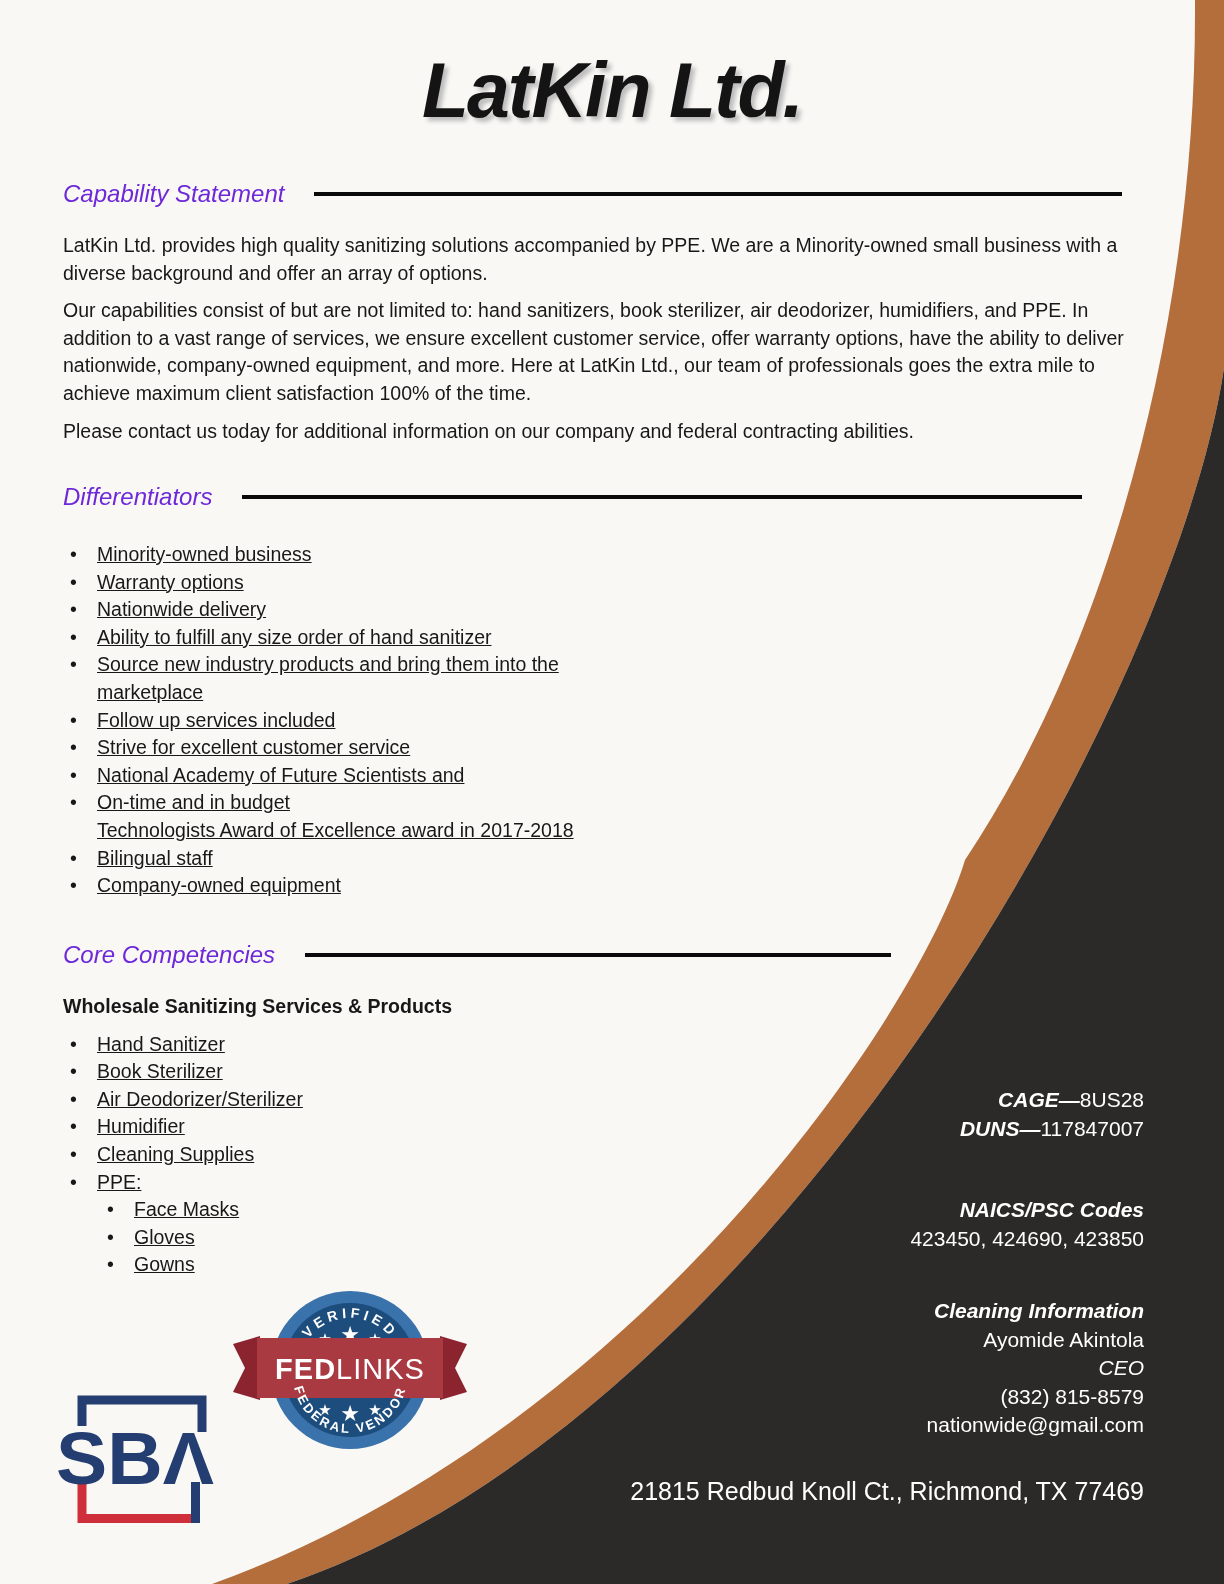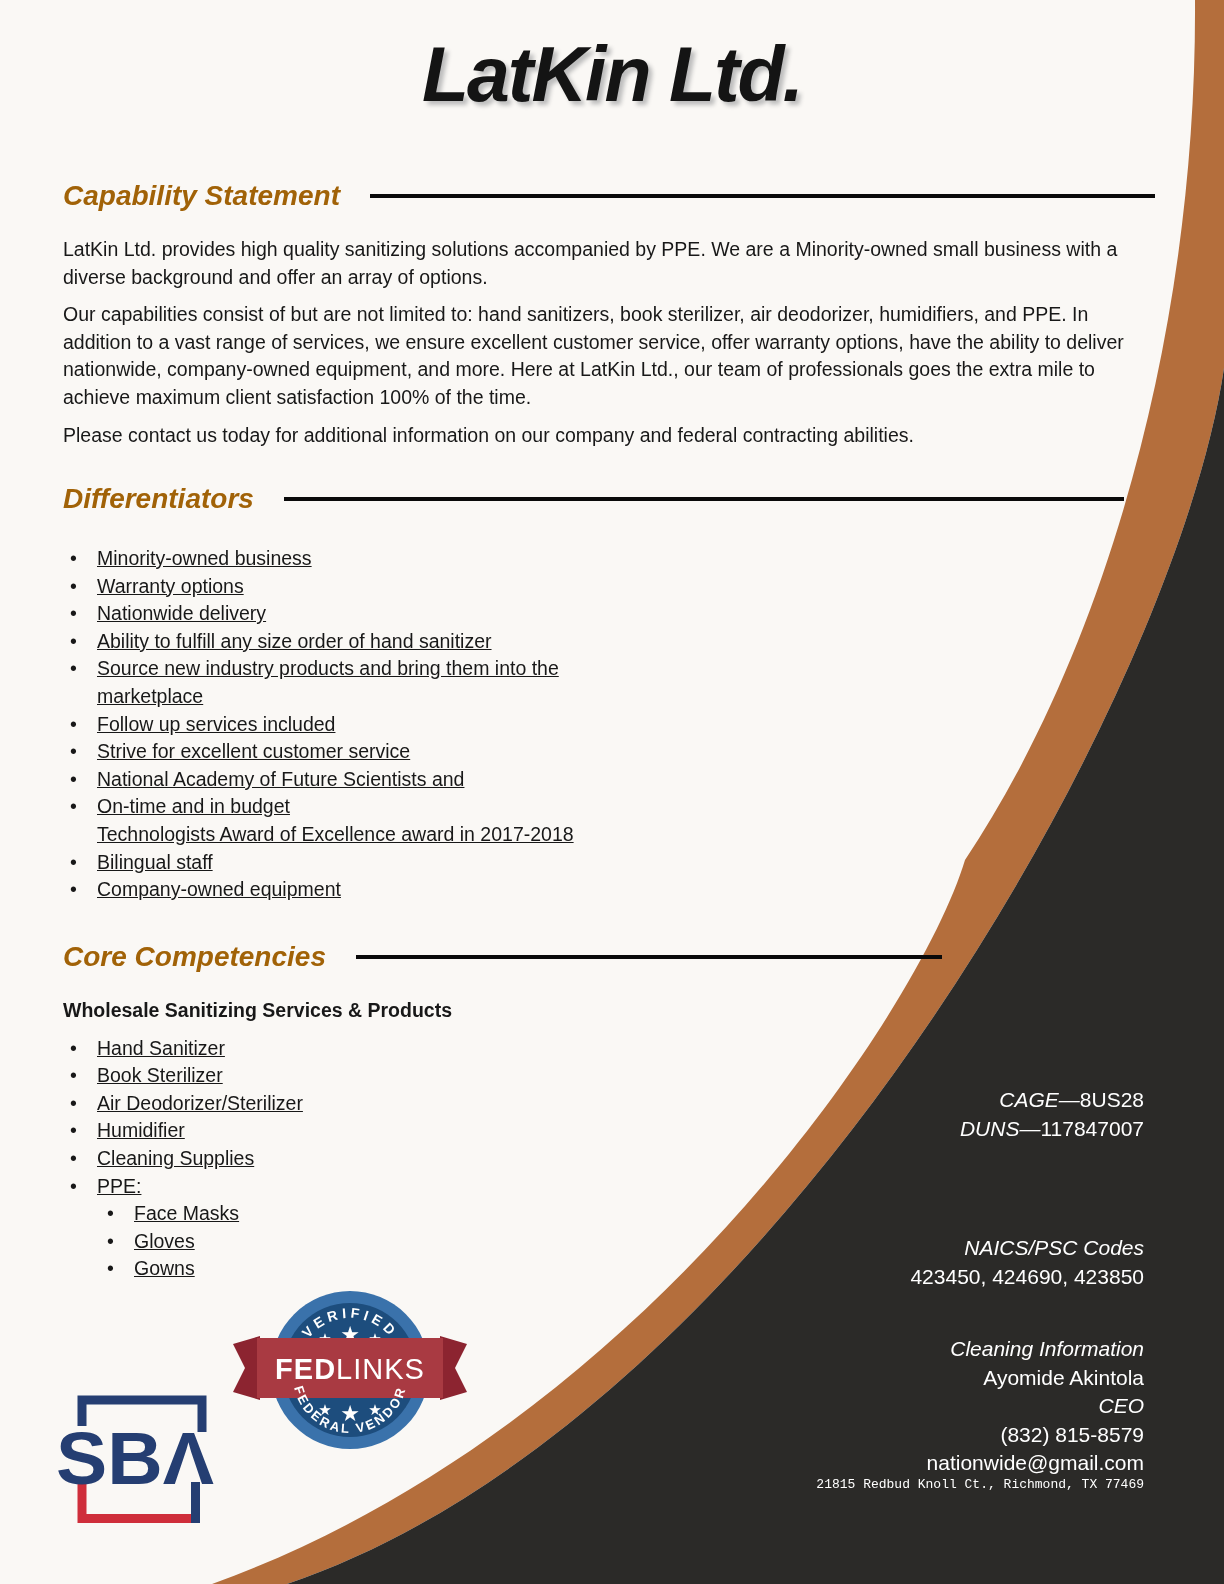--- a/index.html
+++ b/index.html
@@ -3,27 +3,27 @@
 <meta charset="utf-8">
 <style>
   html,body{margin:0;padding:0;background:#e8e8e8;}
   .page{
     position:relative;width:1224px;height:1584px;margin:0 auto;
     background:#faf8f5;overflow:hidden;
     font-family:"Liberation Sans",sans-serif;color:#161616;
   }
   .bg{position:absolute;left:0;top:0;}
   .title{
-    position:absolute;left:0;right:0;top:30px;margin:0;text-align:center;
+    position:absolute;left:0;right:0;top:30px;margin:16px;text-align:center;
     font-size:77px;font-weight:bold;font-style:italic;letter-spacing:-2px;
     color:#141414;text-shadow:4px 4px 4px #bdbdbd;
   }
   .sec{position:absolute;left:63px;width:1092px;}
   .sec-head{display:flex;align-items:center;}
-  .sec-head .ht{font-size:28px;font-weight:bold;font-style:italic;color:#a16207;white-space:nowrap;}
+  .sec-head .ht{font-size:24px;font-weight:normal;font-style:italic;color:#6d28d9;white-space:nowrap;}
   .rule{height:4px;background:#0a0a0a;margin-left:30px;}
   .cap-rule{width:808px;}
   .diff-rule{width:840px;}
   .core-rule{width:586px;}
   .sec p{font-size:19.5px;line-height:27.6px;margin:0 0 10px 0;color:#181818;}
   .sec-capability{top:180px;}
   .sec-capability .sec-head{margin-bottom:24px;}
   .sec-differentiators{top:483px;}
   .sec-differentiators .sec-head{margin-bottom:30px;}
   .sec-core{top:941px;}
@@ -31,23 +31,23 @@
   .subhead{font-size:20.5px;font-weight:bold;margin:0 0 3px 0;color:#111;}
   .blist{list-style:none;margin:0;padding:0;font-size:19.5px;line-height:27.6px;color:#181818;text-decoration:underline;}
   .blist li{position:relative;padding-left:34px;}
   .blist li::before{content:"\2022";position:absolute;left:7px;top:0;}
   .blist li.cont::before{content:"";}
   .sublist{margin-left:37px;}
   .info{position:absolute;right:80px;text-align:right;color:#ffffff;font-size:21px;line-height:28.5px;z-index:3;}
   .info-registry{top:1086px;}
   .info-naics{top:1196px;}
   .info-contact{top:1297px;}
-  .wlabel{font-weight:normal;font-style:italic;margin-top:38px;}
+  .wlabel{font-weight:bold;font-style:italic;}
   .role{font-style:italic;}
-  .addr{position:absolute;right:80px;top:1477px;color:#ffffff;font-size:13px;z-index:3;font-family:Liberation Mono, monospace;}
+  .addr{position:absolute;right:80px;top:1477px;color:#ffffff;font-size:25px;z-index:3;}
   .badge{position:absolute;left:228px;top:1282px;z-index:2;}
   .sba{position:absolute;left:56px;top:1390px;z-index:2;}
 </style>
 </head>
 <body>
 
 <div class="page">
 
   <svg class="bg" width="1224" height="1584" viewBox="0 0 1224 1584" aria-hidden="true">
     <path fill="#b46e3c" d="M 1195 0 L 1224 0 L 1224 368 C 1175 700 770 1420 287 1584 L 212 1584 C 640 1430 920 1010 965 860 C 1105 650 1197 330 1195 0 Z"></path>

